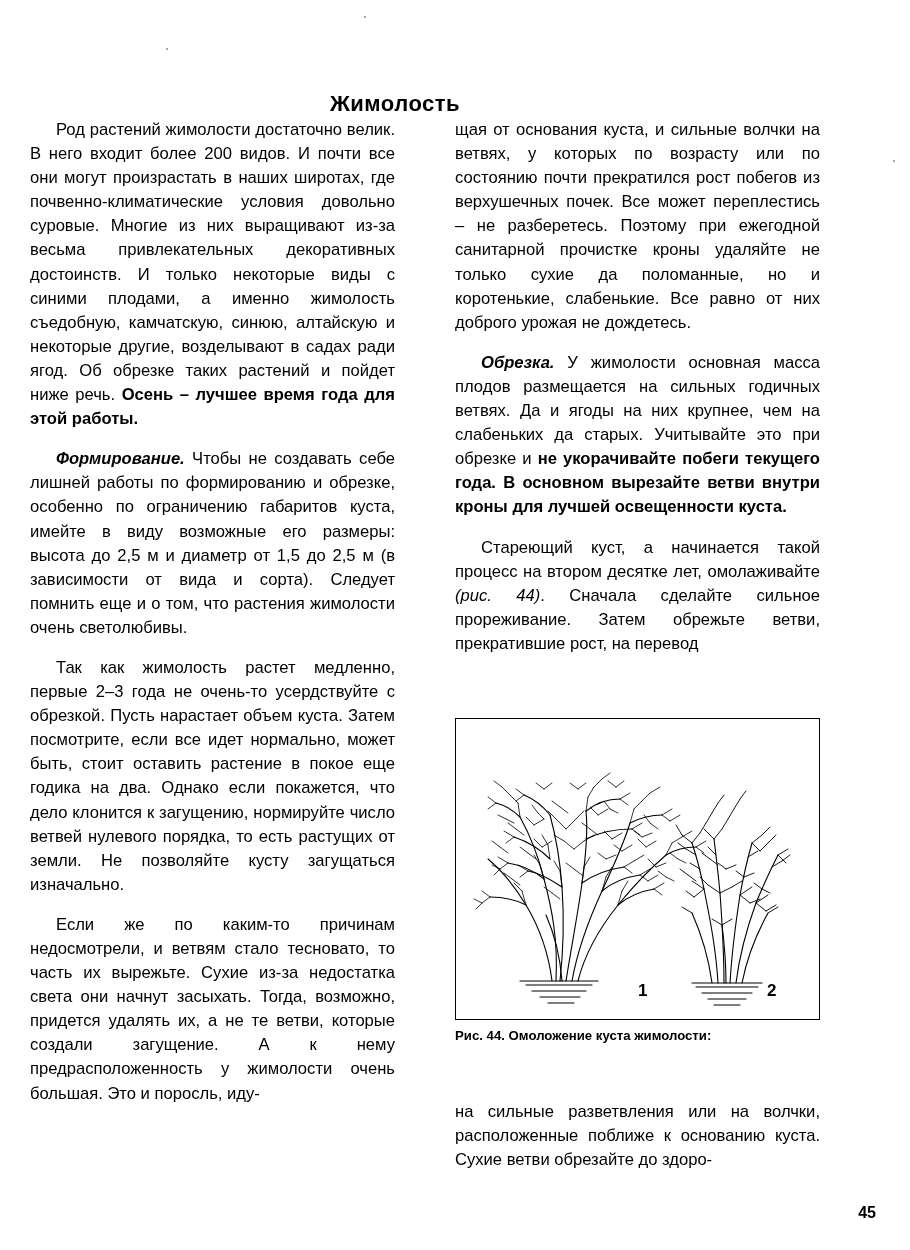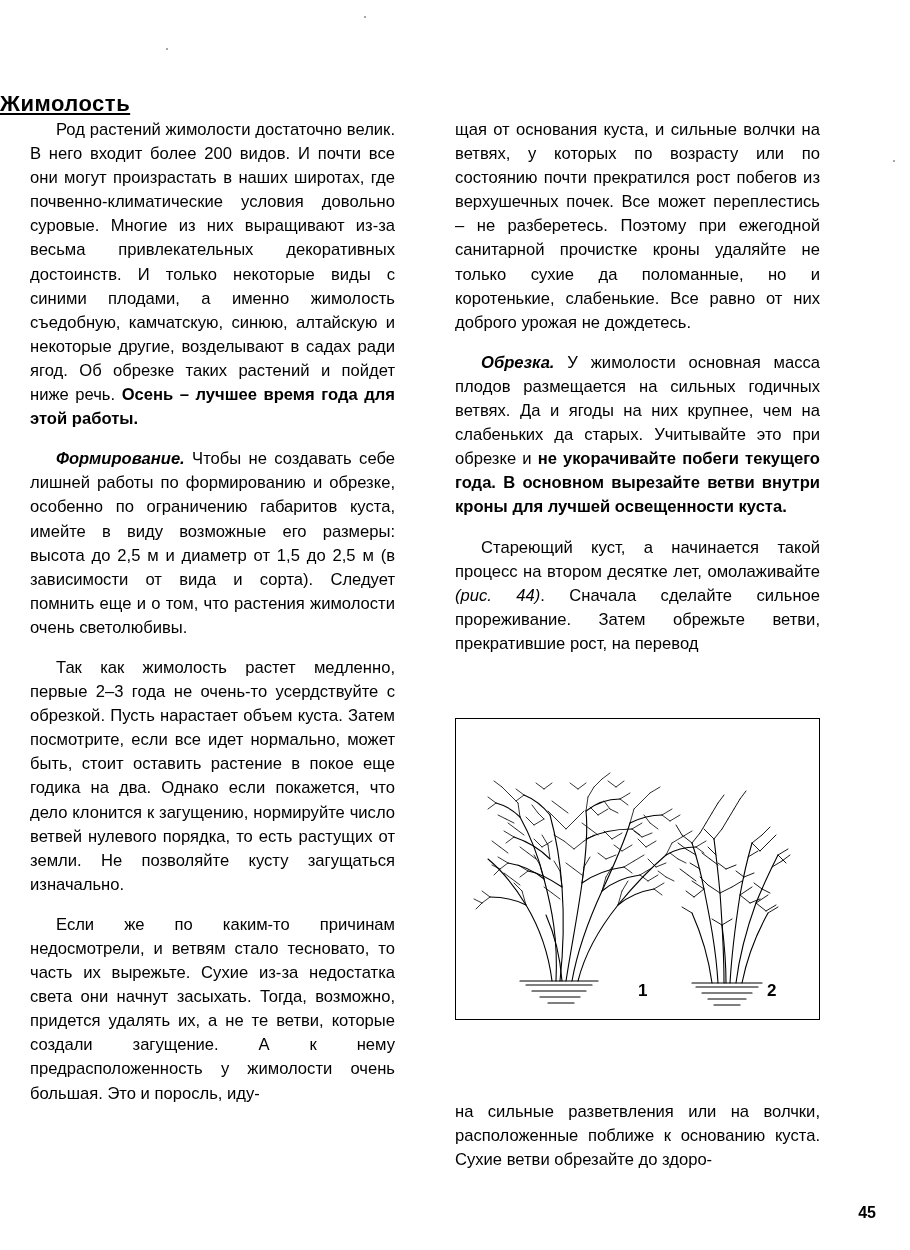--- a/index.html
+++ b/index.html
@@ -19,24 +19,24 @@
     position: absolute;
     left: 0; top: 0;
     width: 910px;
     height: 1250px;
   }
   .title {
     position: absolute;
     left: 0;
     top: 76px;
     width: 790px;
+    text-align: center;
     font-size: 22px;
     font-weight: bold;
     letter-spacing: 0.5px;
-    text-decoration: underline;
   }
   .col {
     position: absolute;
     top: 118px;
     width: 365px;
     font-size: 16.6px;
     line-height: 24.1px;
     text-align: justify;
   }
   .col.left { left: 30px; }
@@ -262,20 +262,21 @@
             <path d="M252 280 L290 280"></path>
             <path d="M236 264 L306 264"></path>
             <path d="M258 286 L284 286"></path>
           </g>
         </g>
       </svg>
       <div class="fig-num n1">1</div>
       <div class="fig-num n2">2</div>
     </div>
     <div class="fig-caption">
+      <div>Рис. 44. Омоложение куста жимолости:</div>
     </div>
   </div>
 
   <div class="after-fig">
     <p>
       <span>на сильные разветвления или на волчки, расположенные поближе к основанию куста. Сухие ветви обрезайте до здоро-</span>
     </p>
   </div>
 
   <div class="page-number">45</div>

